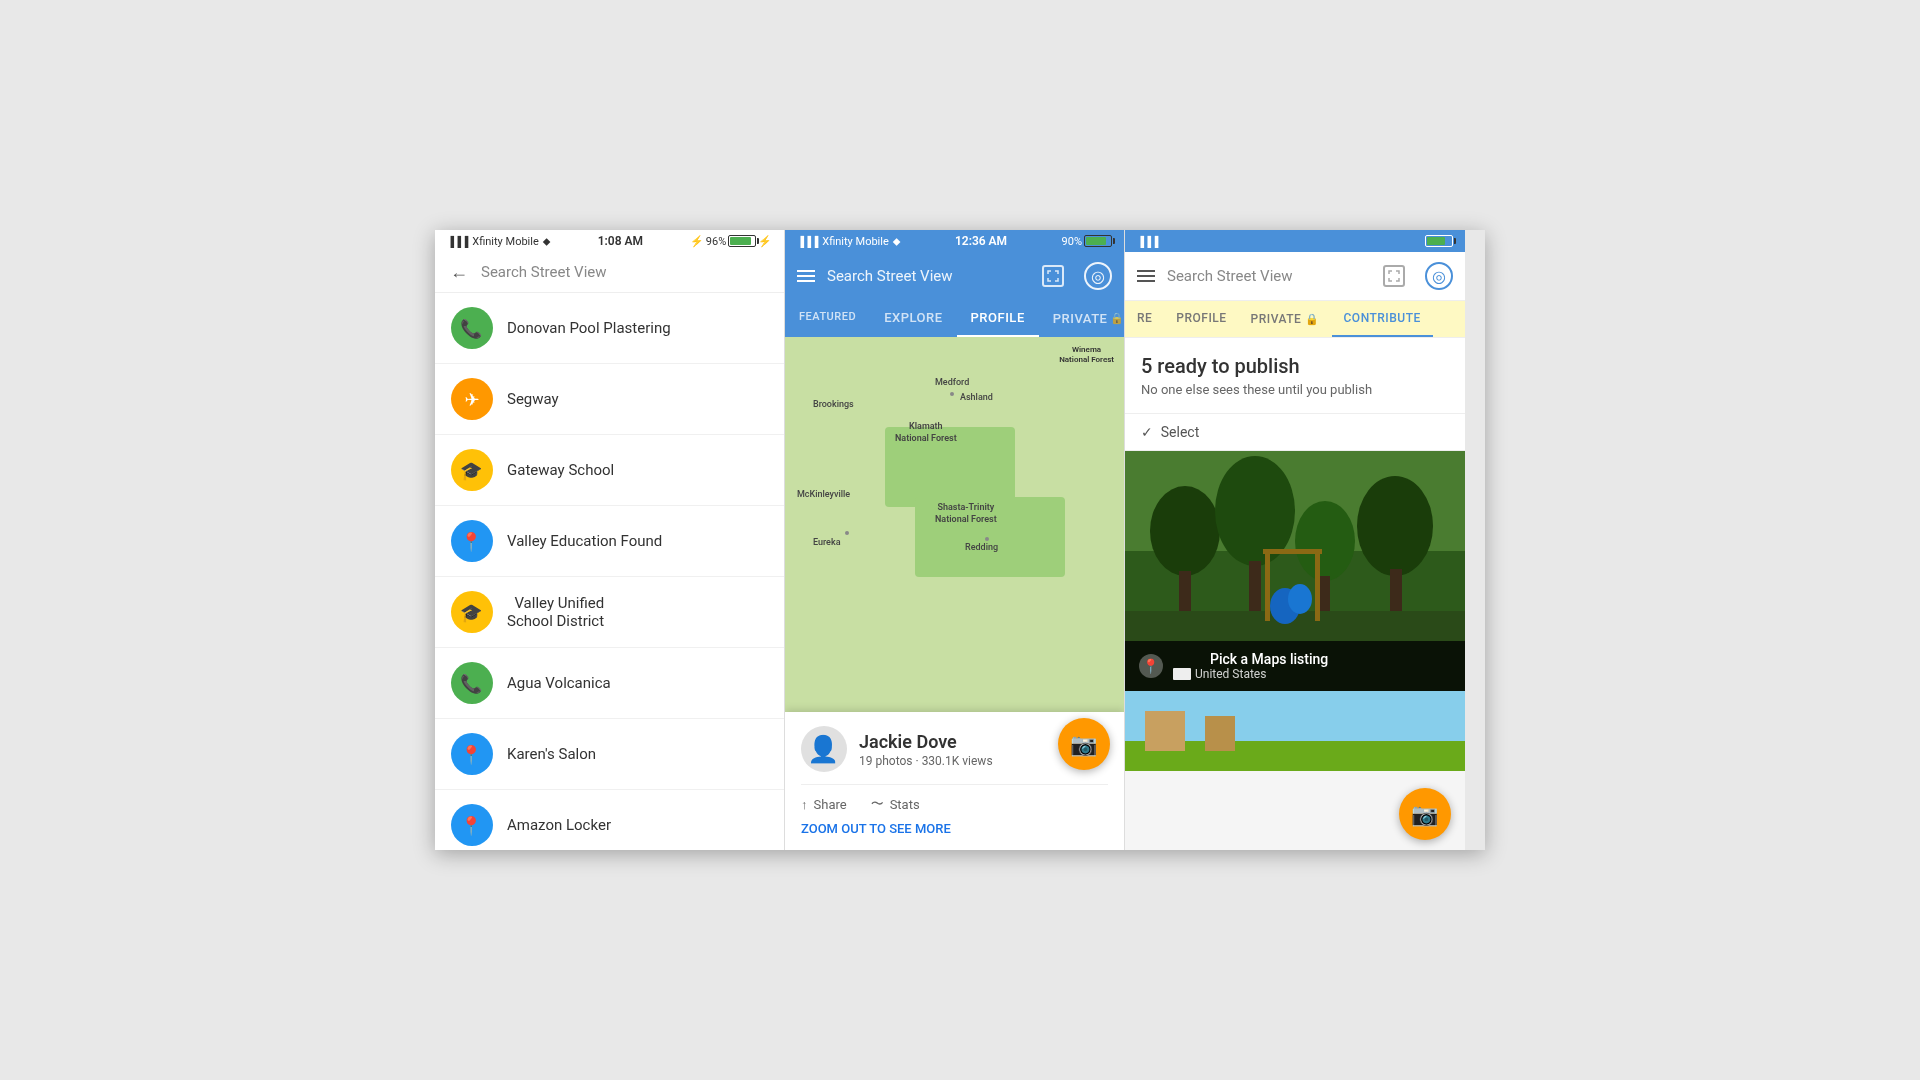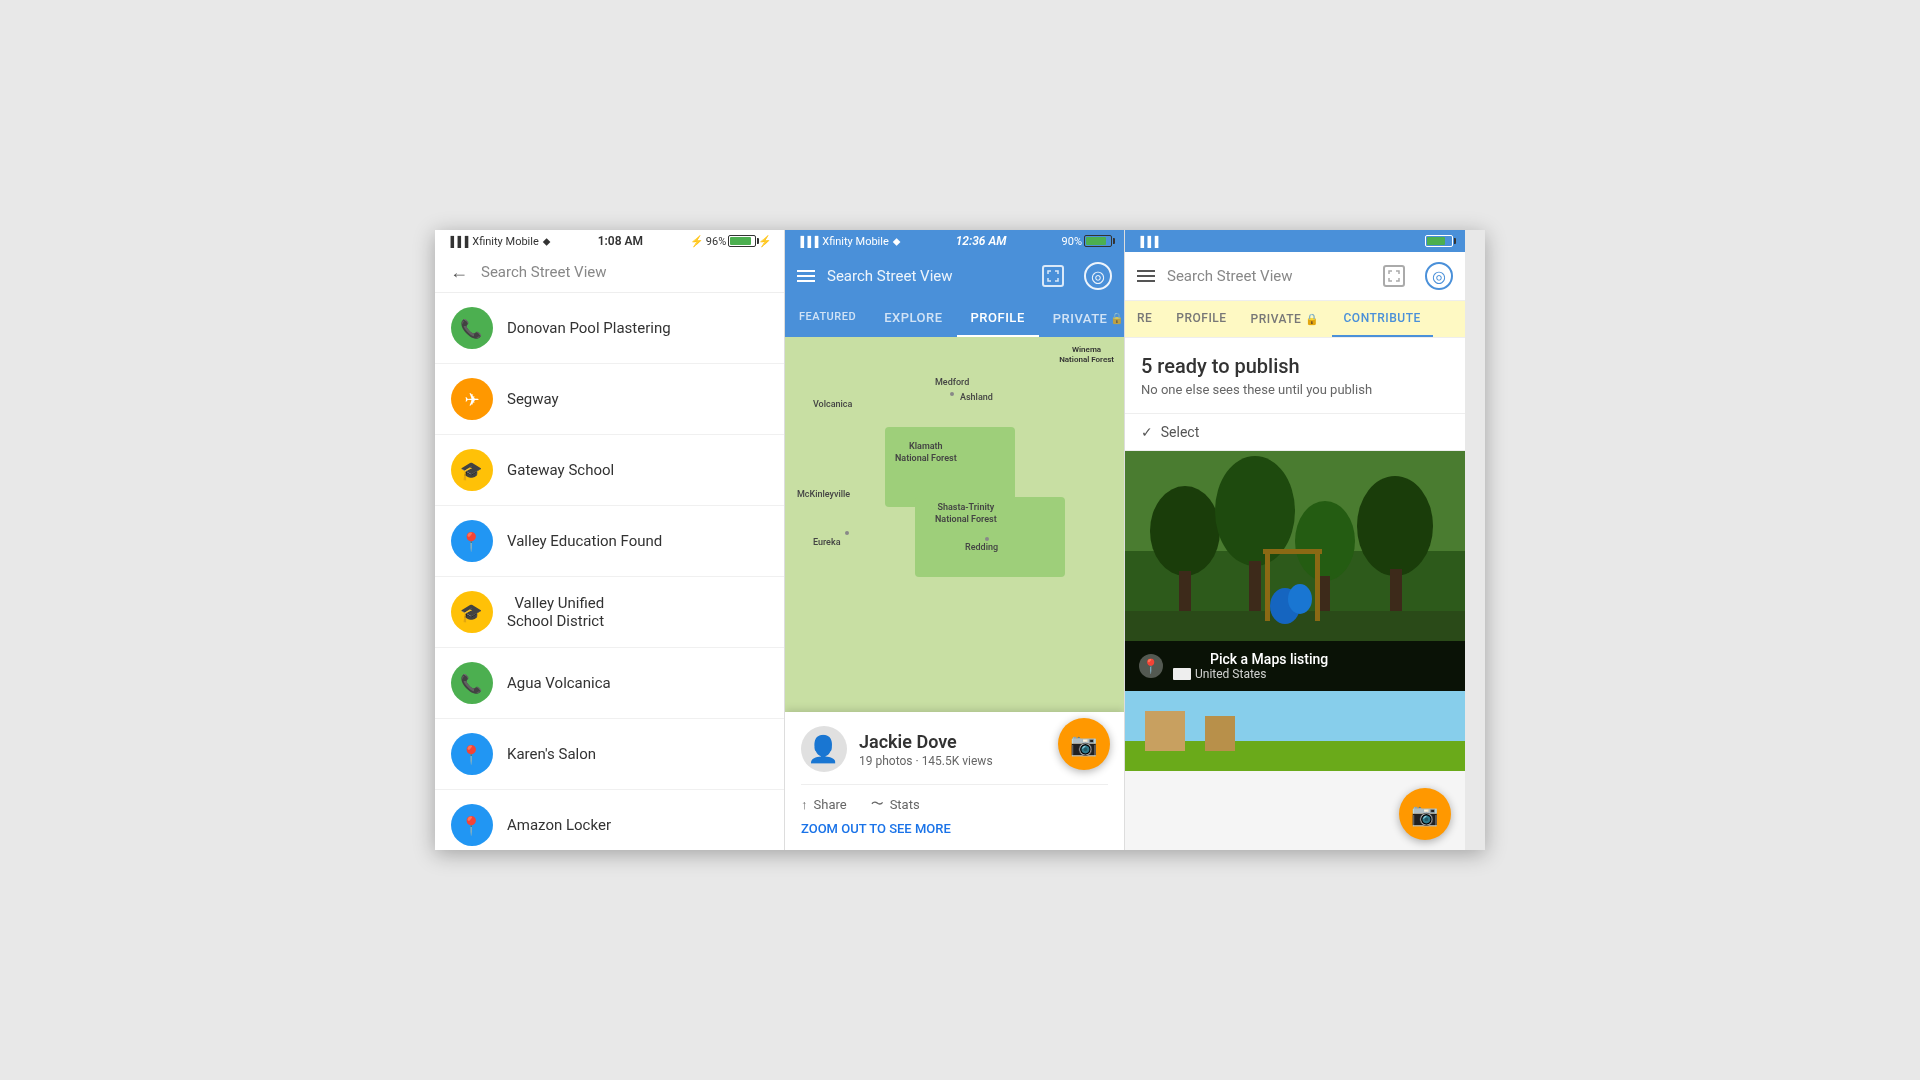--- a/index.html
+++ b/index.html
@@ -685,21 +685,21 @@
   </div>
 
   <div class="panel2">
 
     <div class="status-bar2">
       <div class="status-left">
         <span style="font-size:10px;">▐▐▐</span>
         <span>Xfinity Mobile</span>
         <span>⬥</span>
       </div>
-      <div style="font-size:12px;font-weight:600;font-style:italic;">12:36 AM</div>
+      <div style="font-size:12px;font-weight:600;">12:36 AM</div>
       <div class="status-right">
         <span>90%</span>
         <div class="battery-bar">
           <div class="battery-fill" style="width:75%;"></div>
         </div>
       </div>
     </div>
 
     <div class="search-bar-panel2">
       <div class="hamburger-icon">
@@ -729,42 +729,42 @@
       <div class="map-bg">
 
         <div class="coastal-water"></div>
 
         <div class="forest-region" style="left:100px;top:90px;width:130px;height:80px;background:#9ecf7a;"></div>
         <div class="forest-region" style="left:130px;top:160px;width:150px;height:80px;background:#9ecf7a;"></div>
 
         <div class="map-label" style="right:10px;top:8px;font-size:8px;color:#333;font-weight:600;">Winema<br>National Forest</div>
         <div class="map-label" style="left:150px;top:40px;">Medford</div>
         <div class="map-city-dot" style="left:165px;top:55px;"></div>
-        <div class="map-label" style="left:28px;top:62px;">Volcanica</div>
+        <div class="map-label" style="left:28px;top:62px;">Brookings</div>
         <div class="map-label" style="left:175px;top:55px;">Ashland</div>
-        <div class="map-label" style="left:110px;top:104px;font-weight:600;">Klamath<br>National Forest</div>
+        <div class="map-label" style="left:110px;top:84px;font-weight:600;">Klamath<br>National Forest</div>
         <div class="map-label" style="left:150px;top:165px;font-weight:600;">Shasta-Trinity<br>National Forest</div>
         <div class="map-label" style="left:12px;top:152px;">McKinleyville</div>
         <div class="map-city-dot" style="left:60px;top:194px;"></div>
         <div class="map-label" style="left:28px;top:200px;">Eureka</div>
         <div class="map-city-dot" style="left:200px;top:200px;"></div>
         <div class="map-label" style="left:180px;top:205px;">Redding</div>
       </div>
 
       <div class="profile-card">
         <div class="profile-row">
           <div class="profile-avatar">
             <span>👤</span>
           </div>
           <div>
             <div class="profile-name">Jackie Dove</div>
             <div class="profile-stats">
               <span>19 photos</span>
               <span> · </span>
-              <span>145.5K views</span>
+              <span>330.1K views</span>
             </div>
           </div>
         </div>
         <div class="profile-actions">
           <div class="profile-action">
             <span>↑</span>
             <span>Share</span>
           </div>
           <div class="profile-action">
             <span>〜</span>

